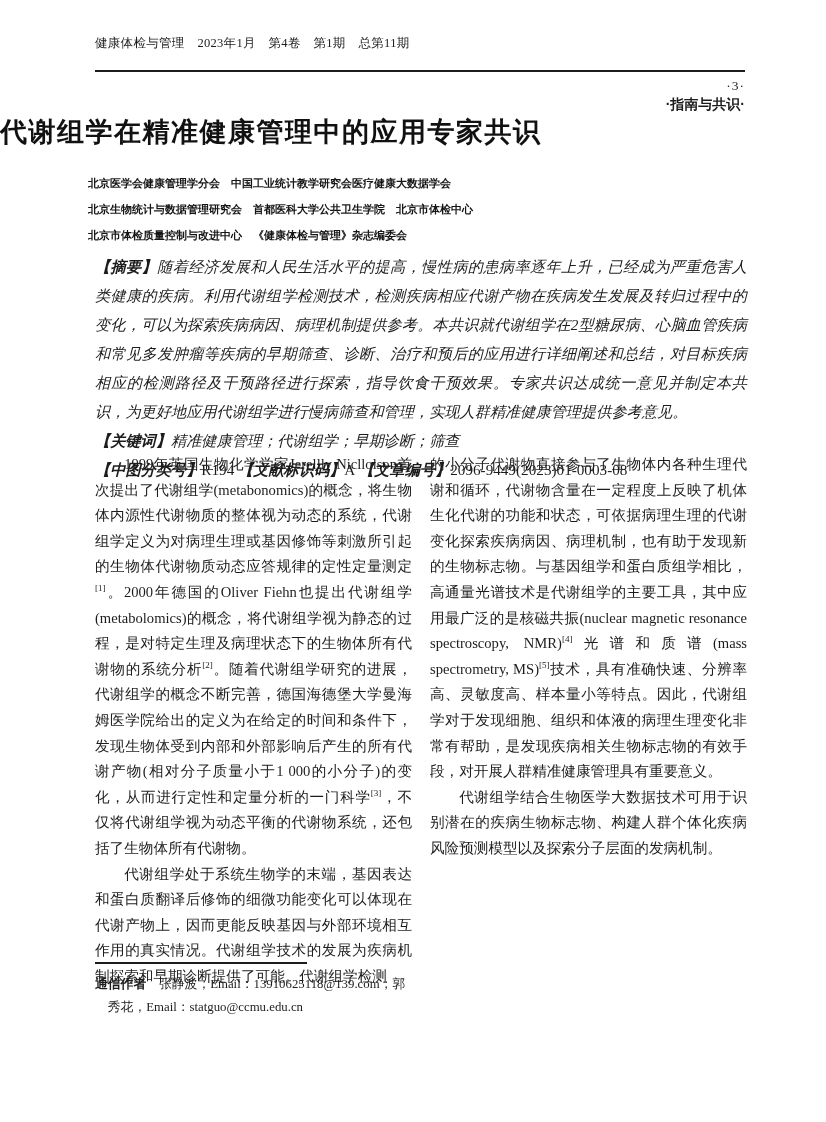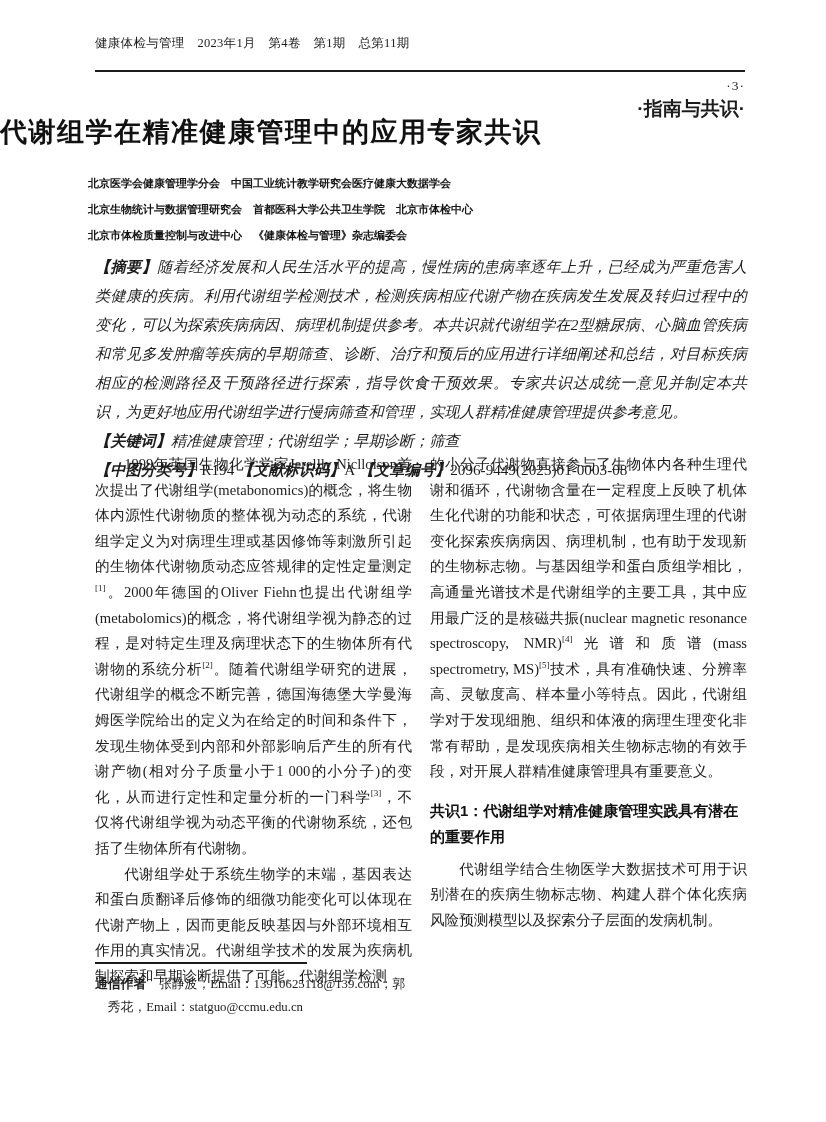--- a/index.html
+++ b/index.html
@@ -20,21 +20,21 @@
   .header-rule{
     position:absolute;left:95px;top:70px;width:650px;height:2.4px;
     background:#1c1c1c;
   }
   .page-number{
     position:absolute;right:81px;top:78px;
     font-size:13.5px;letter-spacing:1px;
   }
   .column-label{
     position:absolute;right:81px;top:96px;
-    font-size:19px;font-weight:700;
+    font-size:14px;font-weight:700;
     font-family:"Liberation Sans","DejaVu Sans",sans-serif;
   }
   
   .article-title{
     position:absolute;left:0;top:114px;width:826px;
     text-align:left;font-size:27px;font-weight:700;letter-spacing:1.5px;
     font-family:"Liberation Sans","DejaVu Sans",sans-serif;
     color:#111;
   }
   .affiliations{
@@ -105,21 +105,20 @@
     <div class="clc-line"><span class="blk-label">【中图分类号】</span><span class="val">R194</span><span> </span><span class="blk-label">【文献标识码】</span><span class="val">A</span><span> </span><span class="blk-label">【文章编号】</span><span class="val">2096-9449(2023)01-0003-08</span></div>
   </div>
 
   <div class="col col-left">
     <p class="sup-refs">1999年英国生物化学学家Jerellly Nicllolson首次提出了代谢组学(metabonomics)的概念，将生物体内源性代谢物质的整体视为动态的系统，代谢组学定义为对病理生理或基因修饰等刺激所引起的生物体代谢物质动态应答规律的定性定量测定<sup>[1]</sup>。2000年德国的Oliver Fiehn也提出代谢组学(metabolomics)的概念，将代谢组学视为静态的过程，是对特定生理及病理状态下的生物体所有代谢物的系统分析<sup>[2]</sup>。随着代谢组学研究的进展，代谢组学的概念不断完善，德国海德堡大学曼海姆医学院给出的定义为在给定的时间和条件下，发现生物体受到内部和外部影响后产生的所有代谢产物(相对分子质量小于1 000的小分子)的变化，从而进行定性和定量分析的一门科学<sup>[3]</sup>，不仅将代谢组学视为动态平衡的代谢物系统，还包括了生物体所有代谢物。</p>
     <p class="sup-refs">代谢组学处于系统生物学的末端，基因表达和蛋白质翻译后修饰的细微功能变化可以体现在代谢产物上，因而更能反映基因与外部环境相互作用的真实情况。代谢组学技术的发展为疾病机制探索和早期诊断提供了可能。代谢组学检测</p>
   </div>
 
   <div class="col col-right">
     <p class="no-indent sup-refs">的小分子代谢物直接参与了生物体内各种生理代谢和循环，代谢物含量在一定程度上反映了机体生化代谢的功能和状态，可依据病理生理的代谢变化探索疾病病因、病理机制，也有助于发现新的生物标志物。与基因组学和蛋白质组学相比，高通量光谱技术是代谢组学的主要工具，其中应用最广泛的是核磁共振(nuclear magnetic resonance spectroscopy, NMR)<sup>[4]</sup>光谱和质谱(mass spectrometry, MS)<sup>[5]</sup>技术，具有准确快速、分辨率高、灵敏度高、样本量小等特点。因此，代谢组学对于发现细胞、组织和体液的病理生理变化非常有帮助，是发现疾病相关生物标志物的有效手段，对开展人群精准健康管理具有重要意义。</p>
-    <div class="consensus-heading">共识1：代谢组学对精准健康管理实践具有潜在的重要作用</div>
     <p class="sup-refs">代谢组学结合生物医学大数据技术可用于识别潜在的疾病生物标志物、构建人群个体化疾病风险预测模型以及探索分子层面的发病机制。</p>
   </div>
 
   <div class="footnote">
     <div class="footnote-rule"></div>
     <div class="footnote-text"><span class="fn-label">通信作者</span><span>　</span><span>张静波，Email：13910625118@139.com；郭秀花，Email：statguo@ccmu.edu.cn</span></div>
   </div>
 
 </div>
 

